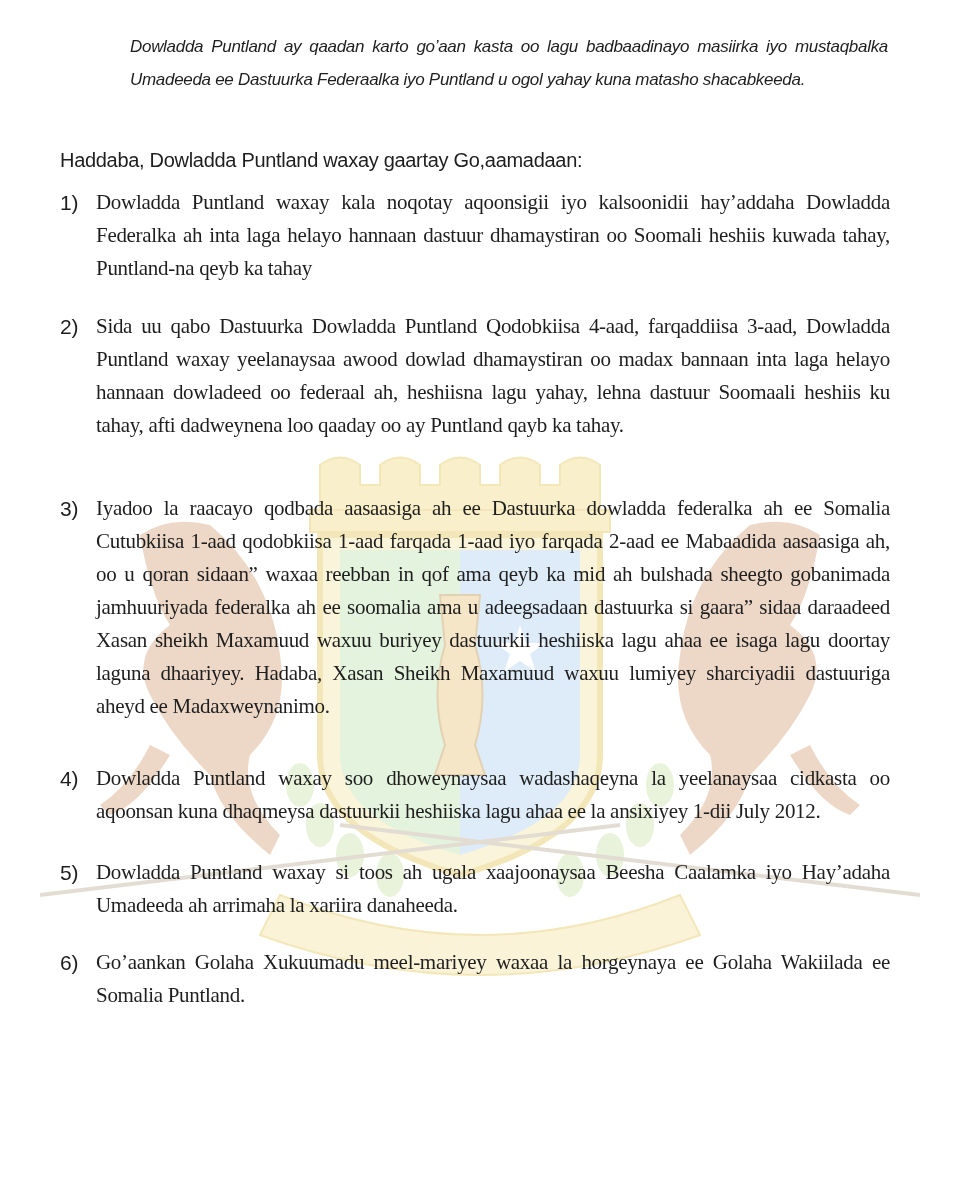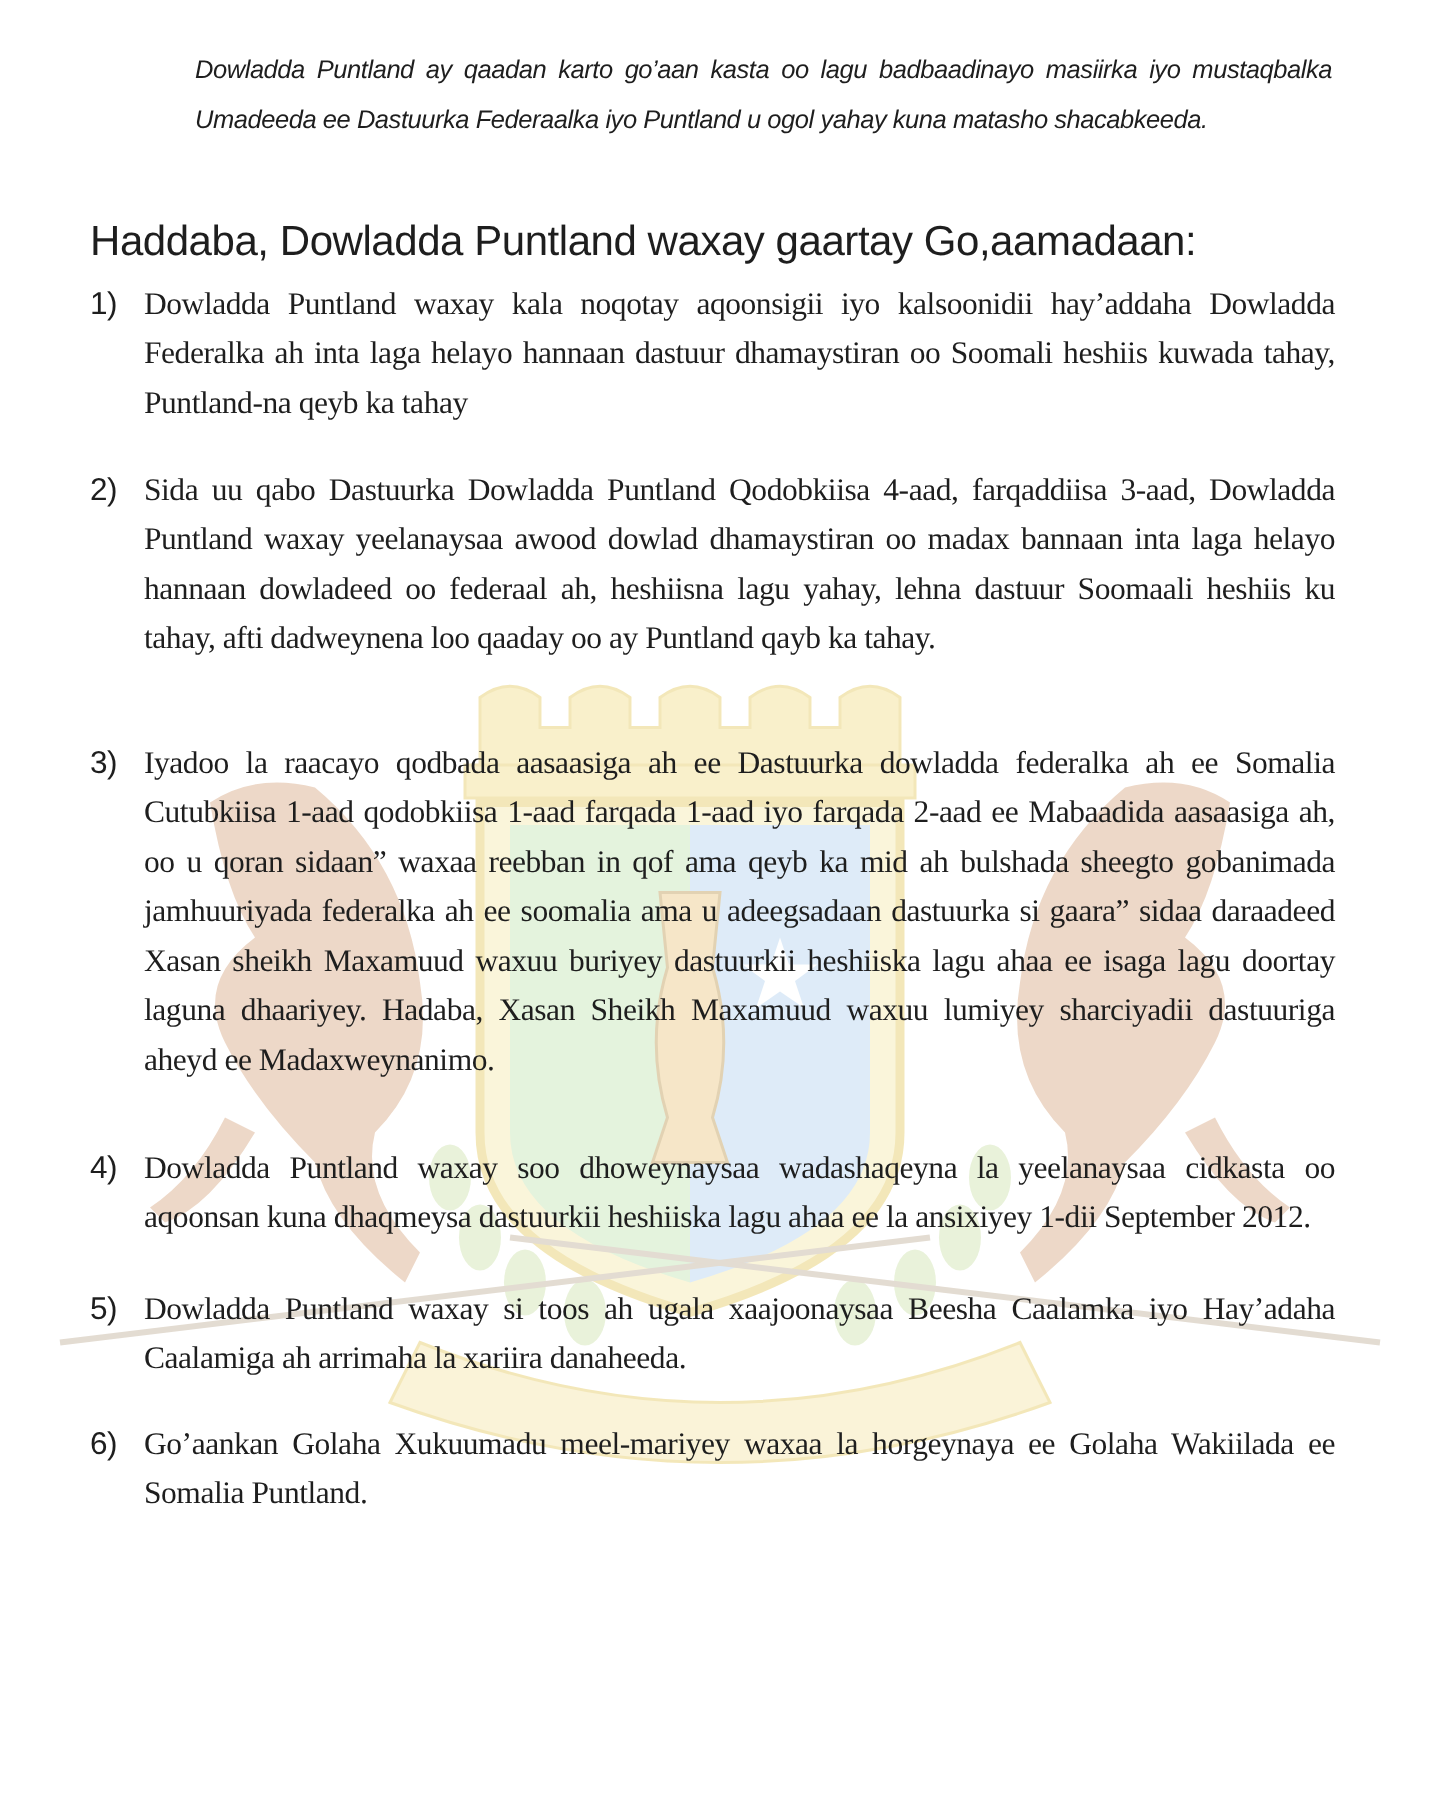--- a/index.html
+++ b/index.html
@@ -9,21 +9,21 @@
     }
     .watermark { position: absolute; left: 20px; top: 455px; width: 920px; height: 560px; opacity: 0.38; z-index: 0; }
     .page { position: relative; z-index: 1; }
     .intro {
       position: absolute; left: 130px; top: 30px; width: 758px;
       font-style: italic; font-size: 17px; line-height: 33px; text-align: justify;
       letter-spacing: -0.3px;
     }
     .lead {
       position: absolute; left: 60px; top: 144px; width: 830px;
-      font-size: 28px; line-height: 33px; letter-spacing: -0.3px;
+      font-size: 20px; line-height: 33px; letter-spacing: -0.3px;
     }
     .item {
       position: absolute; left: 60px; width: 830px;
       font-size: 21px; line-height: 33px; letter-spacing: -0.3px;
       display: flex;
     }
     .item .num { width: 36px; flex: 0 0 36px; }
     .item .txt { flex: 1; text-align: justify; font-family: Liberation Serif, serif; }
   </style>
 </head>
@@ -90,25 +90,25 @@
     <span class="txt">Sida uu qabo Dastuurka Dowladda Puntland Qodobkiisa 4-aad, farqaddiisa 3-aad, Dowladda Puntland waxay yeelanaysaa awood dowlad dhamaystiran oo madax bannaan inta laga helayo hannaan dowladeed oo federaal ah, heshiisna lagu yahay, lehna dastuur Soomaali heshiis ku tahay, afti dadweynena loo qaaday oo ay Puntland qayb ka tahay.</span>
   </div>
 
   <div class="item" style="top:492px">
     <span class="num">3)</span>
     <span class="txt">Iyadoo la raacayo qodbada aasaasiga ah ee Dastuurka dowladda federalka ah ee Somalia Cutubkiisa 1-aad qodobkiisa 1-aad farqada 1-aad iyo farqada 2-aad ee Mabaadida aasaasiga ah, oo u qoran sidaan” waxaa reebban in qof ama qeyb ka mid ah bulshada sheegto  gobanimada jamhuuriyada federalka ah ee soomalia ama u adeegsadaan dastuurka si gaara”  sidaa daraadeed Xasan sheikh Maxamuud waxuu buriyey dastuurkii heshiiska lagu ahaa ee isaga lagu doortay laguna dhaariyey. Hadaba, Xasan Sheikh Maxamuud waxuu lumiyey sharciyadii dastuuriga aheyd ee Madaxweynanimo.</span>
   </div>
 
   <div class="item" style="top:762px">
     <span class="num">4)</span>
-    <span class="txt">Dowladda Puntland waxay soo dhoweynaysaa wadashaqeyna la yeelanaysaa cidkasta oo aqoonsan kuna dhaqmeysa dastuurkii heshiiska lagu ahaa ee la ansixiyey 1-dii September 2012.</span>
+    <span class="txt">Dowladda Puntland waxay soo dhoweynaysaa wadashaqeyna la yeelanaysaa cidkasta oo aqoonsan kuna dhaqmeysa dastuurkii heshiiska lagu ahaa ee la ansixiyey 1-dii July 2012.</span>
   </div>
 
   <div class="item" style="top:856px">
     <span class="num">5)</span>
-    <span class="txt">Dowladda Puntland waxay si toos ah ugala xaajoonaysaa Beesha Caalamka iyo Hay’adaha Caalamiga ah arrimaha la xariira danaheeda.</span>
+    <span class="txt">Dowladda Puntland waxay si toos ah ugala xaajoonaysaa Beesha Caalamka iyo Hay’adaha Umadeeda ah arrimaha la xariira danaheeda.</span>
   </div>
 
   <div class="item" style="top:946px">
     <span class="num">6)</span>
     <span class="txt">Go’aankan Golaha Xukuumadu meel-mariyey waxaa la horgeynaya ee Golaha Wakiilada ee Somalia Puntland.</span>
   </div>
 </div>
 
 </body></html>

